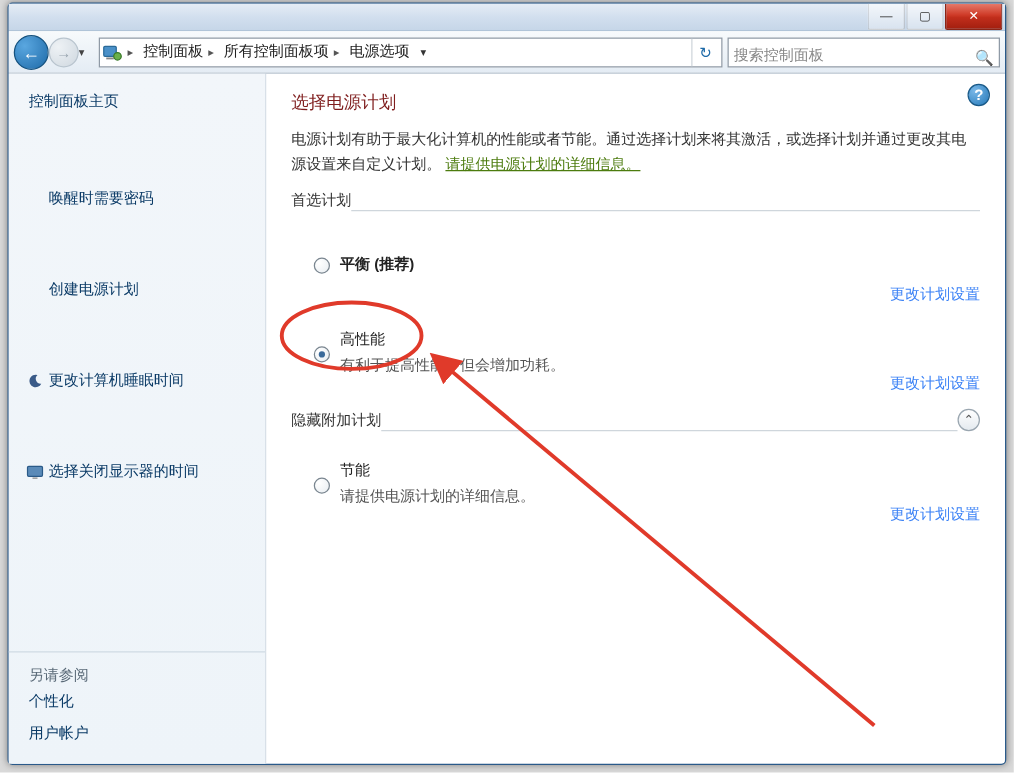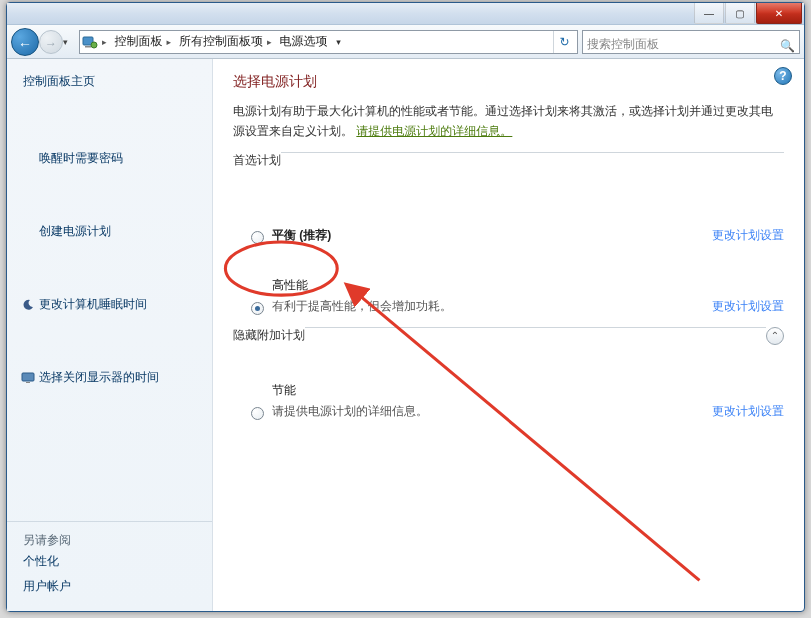--- a/index.html
+++ b/index.html
@@ -157,25 +157,25 @@
     border:1px solid #1a5a88;
   }
   .main h1 {
     font-size: 14px; color:#7f1d1d; font-weight: normal;
     margin-bottom: 10px;
   }
   .desc { color:#333; line-height:1.7; margin-bottom:10px; }
   .desc a { color:#4d7c0f; text-decoration: underline; }
   .section-hdr {
     color:#333; margin: 10px 0 6px 0;
-    display:flex; align-items:flex-start; gap:0;
+    display:flex; align-items:flex-end; gap:0;
   }
   .section-hdr .line { flex:1; height:1px; background:#cfd6dc; }
   .plan {
-    display:flex; align-items:flex-end;
+    display:flex; align-items:center;
     padding: 4px 0 2px 18px;
     gap:8px;
   }
   .plan .radio {
     width:13px; height:13px; border-radius:50%;
     border:1px solid #7a8690;
     background: radial-gradient(circle at 30% 30%, #fff, #e8edf1);
     margin-top:2px;
     position:relative;
     flex-shrink:0;

